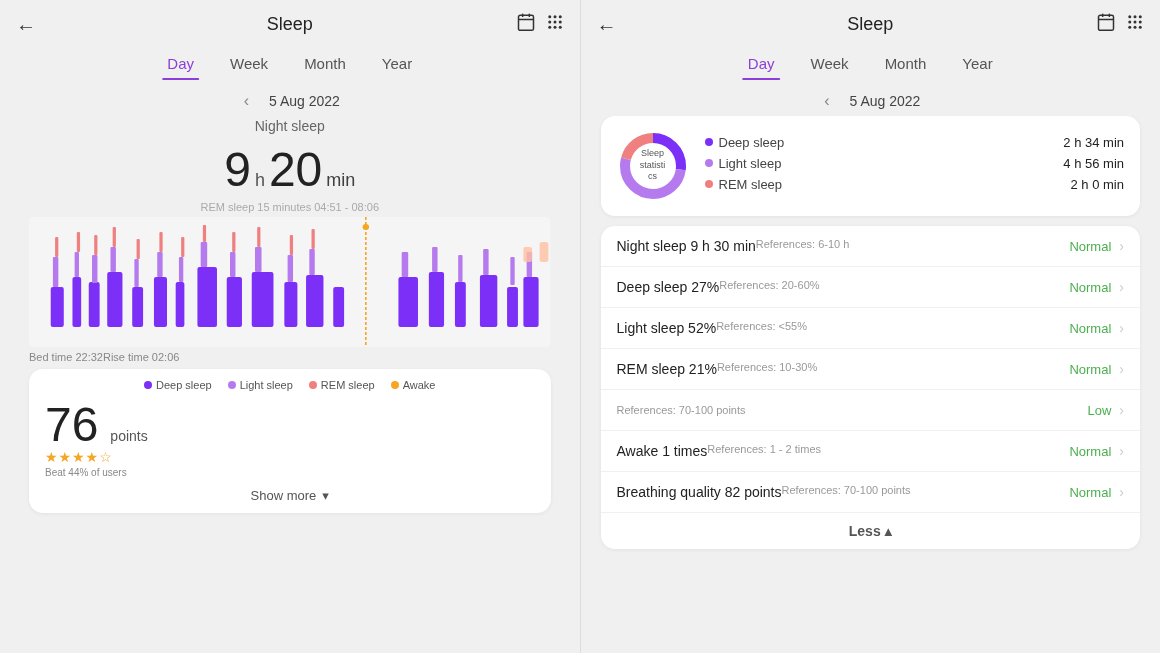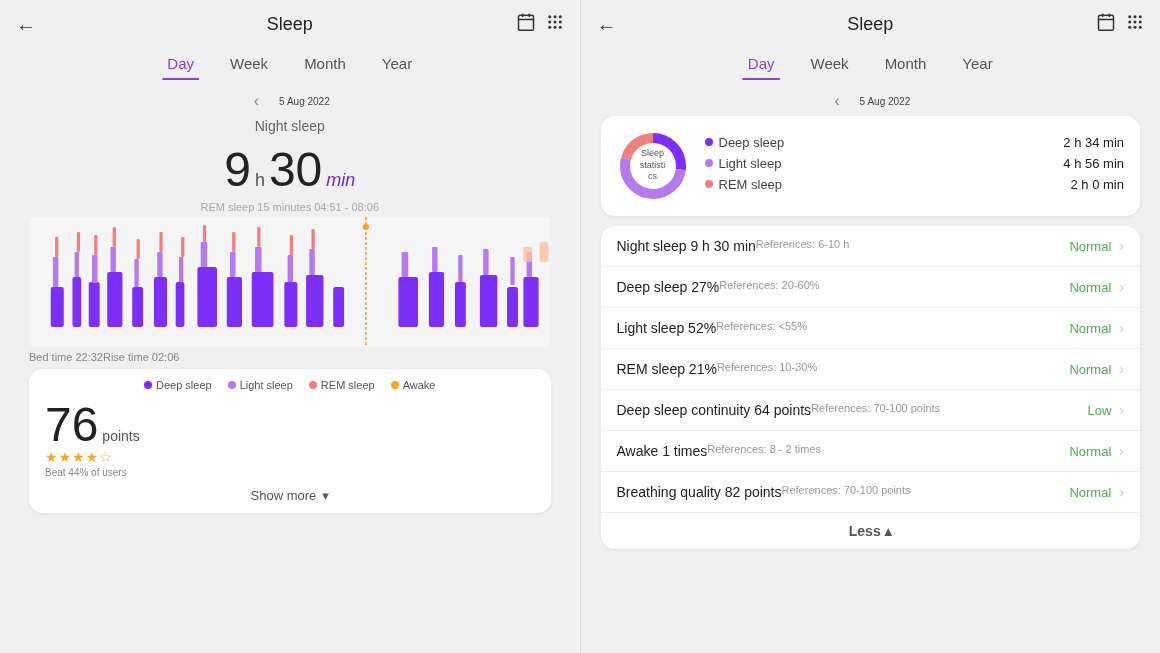--- a/index.html
+++ b/index.html
@@ -107,21 +107,21 @@
     }
 
     .date-nav-arrow {
       font-size: 16px;
       color: #888;
       cursor: pointer;
       padding: 4px;
     }
 
     .date-text {
-      font-size: 10px;
+      font-size: 14px;
       color: #444;
     }
 
     
     .sleep-label {
       font-size: 14px;
       color: #666;
       margin: 2px 0;
     }
 
@@ -146,22 +146,21 @@
     }
 
     .sleep-mins {
       font-size: 48px;
       font-weight: 300;
       color: #222;
     }
 
     .sleep-min-label {
       font-size: 18px;
-      color: #6d28d9;
-      font-style: italic;
+      color: #404040;
     }
 
     
     .rem-annotation {
       font-size: 11px;
       color: #aaa;
       margin-bottom: 2px;
     }
 
     
@@ -458,21 +457,21 @@
   <div class="date-nav">
     <span class="date-nav-arrow">‹</span>
     <span class="date-text">5 Aug 2022</span>
   </div>
 
   <div class="sleep-label">Night sleep</div>
 
   <div class="sleep-time">
     <span class="sleep-hours">9</span>
     <span class="sleep-h-label">h</span>
-    <span class="sleep-mins">30</span>
+    <span class="sleep-mins">20</span>
     <span class="sleep-min-label">min</span>
   </div>
 
   <div class="rem-annotation">REM sleep 15 minutes 04:51 - 08:06</div>
 
   <div class="chart-area">
     <svg class="chart-svg" viewBox="0 0 480 130" preserveAspectRatio="none">
 
       <rect width="480" height="130" fill="#f5f5f5" rx="4"></rect>
 
@@ -556,21 +555,21 @@
         <span>REM sleep</span>
       </div>
       <div class="legend-item">
         <div class="legend-dot" style="background:#f5a623"></div>
         <span>Awake</span>
       </div>
     </div>
 
     <div class="score-area">
       <div class="score-left">
-        <div style="display:flex;align-items:baseline;gap:4px;">
+        <div style="display:flex;align-items:baseline;gap:12px;">
           <span class="score-number">76</span>
           <span class="score-label">points</span>
         </div>
         <div class="stars">★★★★☆</div>
         <div class="beat-text">Beat 44% of users</div>
       </div>
     </div>
 
     <div class="show-more">
       <span>Show more</span>
@@ -694,32 +693,31 @@
           <span class="metric-name">REM sleep 21%</span>
           <span class="metric-ref">References: 10-30%</span>
         </div>
         <div class="metric-right">
           <span class="metric-status status-normal">Normal</span>
           <span class="chevron-right">›</span>
         </div>
       </div>
       <div class="metric-row">
         <div class="metric-left">
-          <span class="metric-name">Deep sleep continuity 64 points</span>
           <span class="metric-ref">References: 70-100 points</span>
         </div>
         <div class="metric-right">
           <span class="metric-status status-low">Low</span>
           <span class="chevron-right">›</span>
         </div>
       </div>
       <div class="metric-row">
         <div class="metric-left">
           <span class="metric-name">Awake 1 times</span>
-          <span class="metric-ref">References: 8 - 2 times</span>
+          <span class="metric-ref">References: 1 - 2 times</span>
         </div>
         <div class="metric-right">
           <span class="metric-status status-normal">Normal</span>
           <span class="chevron-right">›</span>
         </div>
       </div>
       <div class="metric-row">
         <div class="metric-left">
           <span class="metric-name">Breathing quality 82 points</span>
           <span class="metric-ref">References: 70-100 points</span>

